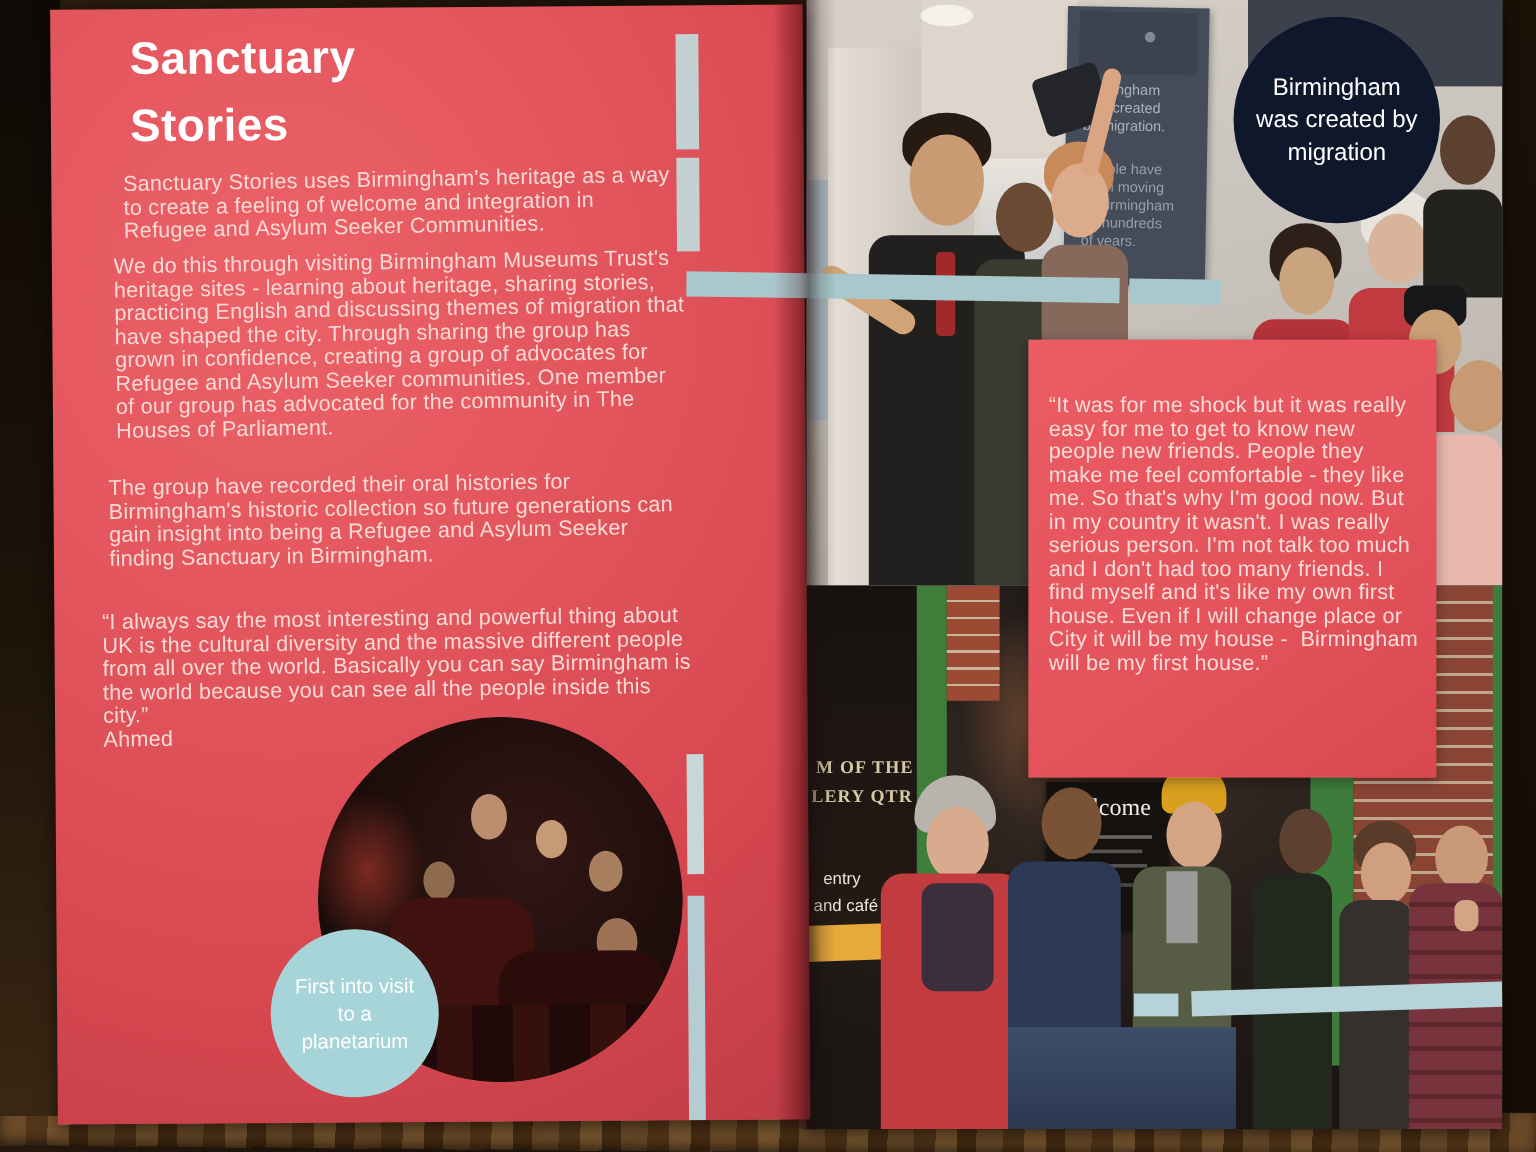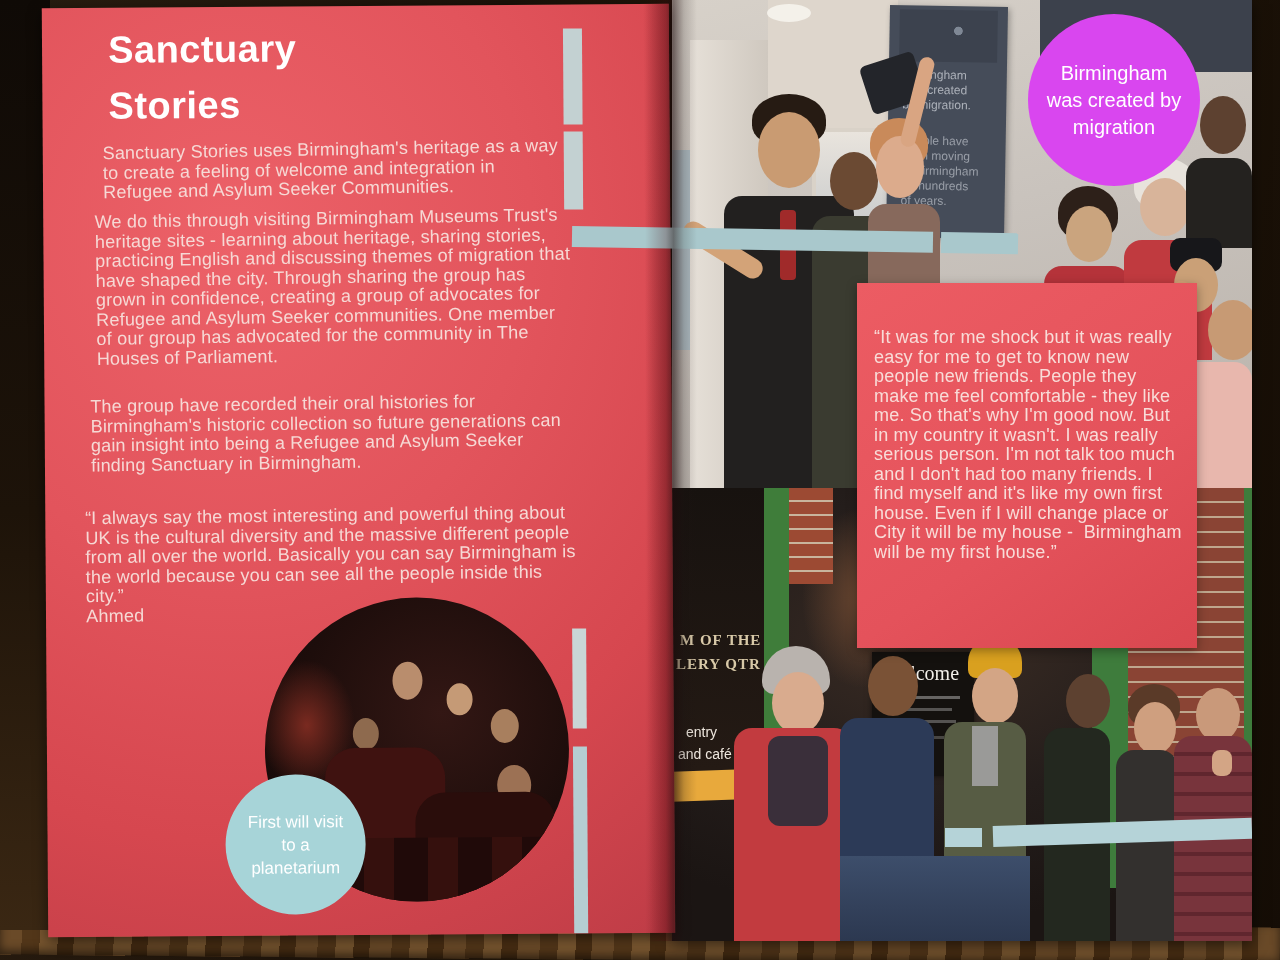--- a/index.html
+++ b/index.html
@@ -190,21 +190,21 @@
       </div>
       <div>
         <div class="head" style="left:524px;top:200px;width:44px;height:54px;background:#c9997a;"></div>
         <div class="torso" style="left:502px;top:248px;width:78px;height:205px;
              background:repeating-linear-gradient(180deg,#78343c 0 16px,#60262e 16px 20px);"></div>
         <div class="abs" style="left:540px;top:262px;width:20px;height:26px;background:#d3a585;border-radius:8px;"></div>
       </div>
       <div class="abs" style="left:168px;top:368px;width:190px;height:85px;background:linear-gradient(180deg,#3d4e6b,#2c3850);"></div>
     </div>
 
-    <div class="circle-teal" style="position:absolute;left:356px;top:14px;width:172px;height:172px;background:#d946ef;
+    <div class="circle-teal" style="position:absolute;left:356px;top:14px;width:172px;height:172px;background:#0f172a;
                 font-size:20px;line-height:27px;">
       <div style="width:140px;">Birmingham was created by migration</div>
     </div>
 
     <div class="quote-box">
       <div class="qb-text">“It was for me shock but it was really easy for me to get to know new people new friends. People they make me feel comfortable - they like me. So that's why I'm good now. But in my country it wasn't. I was really serious person. I'm not talk too much and I don't had too many friends. I find myself and it's like my own first house. Even if I will change place or City it will be my house -  Birmingham will be my first house.”</div>
     </div>
 
     <div class="hbar" style="left:273px;top:828px;width:37px;height:19px;background:#b5d3d8;"></div>
     <div class="hbar" style="left:321px;top:826px;width:259px;height:21px;background:#b5d3d8;
@@ -240,21 +240,21 @@
       <div class="head" style="left:226px;top:112px;width:28px;height:34px;background:#a87f5e;"></div>
       <div class="head" style="left:232px;top:168px;width:34px;height:40px;background:#9c7154;"></div>
       <div class="head" style="left:88px;top:120px;width:26px;height:32px;background:#8e6a4e;"></div>
       <div class="abs" style="left:60px;top:150px;width:120px;height:110px;background:#3f1210;border-radius:30px;"></div>
       <div class="abs" style="left:150px;top:195px;width:140px;height:105px;background:#2a0d0b;border-radius:30px;"></div>
       <div class="abs" style="left:0;top:240px;width:304px;height:64px;background:repeating-linear-gradient(90deg,#200a09 0 34px,#35100d 34px 64px);"></div>
     </div>
 
     <div class="circle-teal" style="position:absolute;left:178px;top:768px;width:140px;height:140px;background:#a7d4d8;
                 font-size:17px;line-height:23px;">
-      <div style="width:112px;">First will visit to a planetarium</div>
+      <div style="width:112px;">First into visit to a planetarium</div>
     </div>
 
     <div class="vbar abs" style="left:526px;top:624px;width:14px;height:100px;background:#c9d6d6;"></div>
     <div class="vbar abs" style="left:526px;top:742px;width:14px;height:187px;background:#b5cdd2;"></div>
 
     <div class="fold"></div>
   </div>
 
   <div class="hbar" style="left:572px;top:226px;width:361px;transform:rotate(0.9deg);transform-origin:left center;"></div>
   <div class="hbar" style="left:941px;top:232px;width:77px;transform:rotate(0.9deg);transform-origin:left center;"></div>

